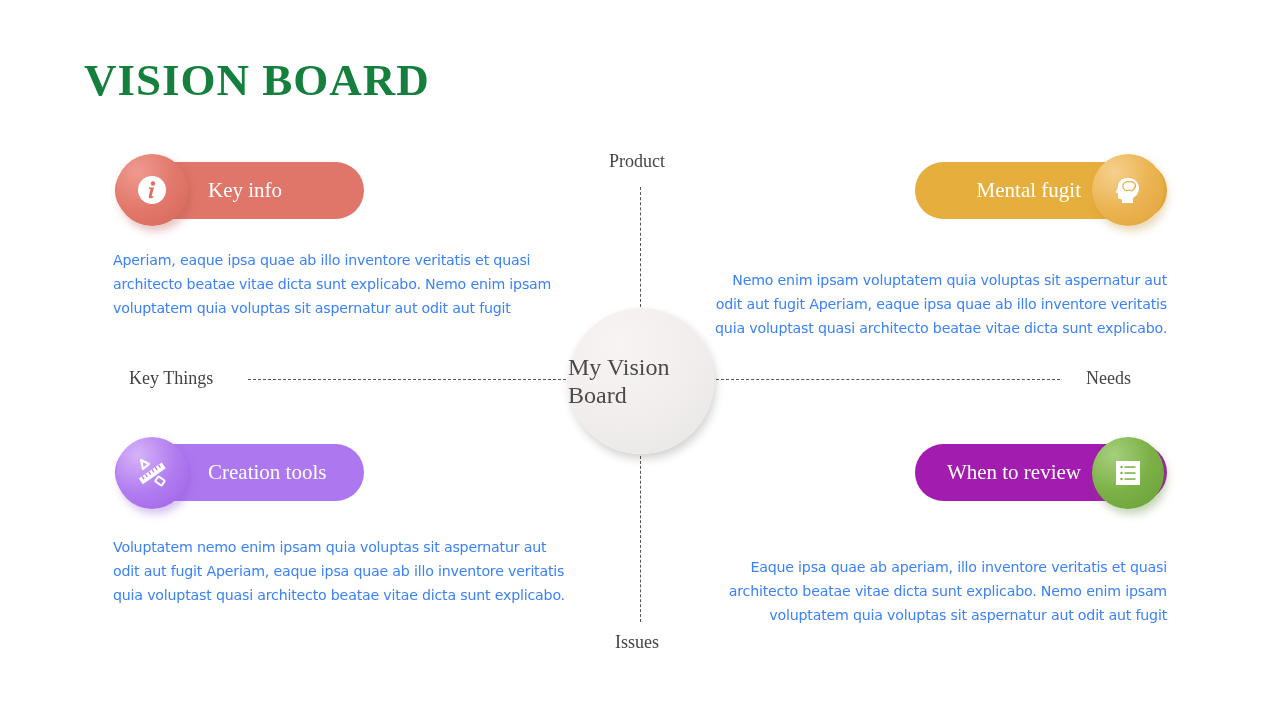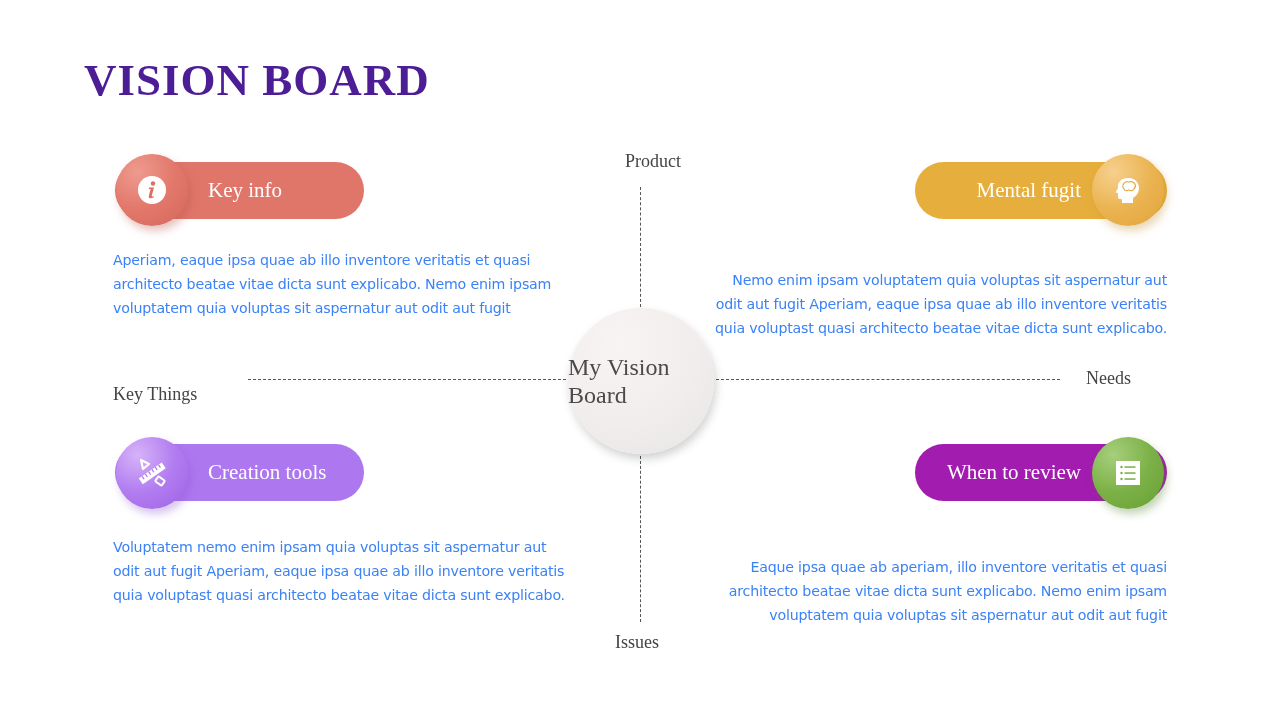--- a/index.html
+++ b/index.html
@@ -2,21 +2,21 @@
 <html><head>
   <meta charset="utf-8">
   <style>
     html, body { margin: 0; padding: 0; }
     body {
       width: 1280px; height: 720px; overflow: hidden; background: #ffffff;
       position: relative; font-family: "Liberation Serif", "DejaVu Serif", serif;
     }
     .abs { position: absolute; }
     .title {
-      left: 84px; top: 54px; font-size: 45px; font-weight: bold; color: #4c1d95;
+      left: 84px; top: 54px; font-size: 45px; font-weight: bold; color: #15803d;
       letter-spacing: 1px; line-height: 52px; font-family: "Liberation Serif", "DejaVu Serif", serif;
     }
     .pill {
       position: absolute; height: 57px; border-radius: 29px; color: #fff;
       font-size: 21px; line-height: 57px; font-family: "Liberation Serif", "DejaVu Serif", serif;
       box-sizing: border-box; white-space: nowrap;
     }
     .pill.left { padding-left: 93px; }
     .pill.right { text-align: right; padding-right: 86px; }
     .circ {
@@ -38,23 +38,23 @@
       box-shadow: 2px 5px 10px rgba(0,0,0,0.18);
       display: flex; flex-direction: column; align-items: flex-start; justify-content: center;
       font-size: 24px; line-height: 28px; color: #4a4a4a; text-align: center;
     }
   </style>
 </head>
 <body>
 
 <div class="abs title">VISION BOARD</div>
 
-<div class="axis-label" style="left:609px; top:151px;margin-left:16px;">Product</div>
+<div class="axis-label" style="left:609px; top:151px;">Product</div>
 <div class="axis-label" style="left:615px; top:632px;">Issues</div>
-<div class="axis-label" style="left:113px; top:368px;margin-top:16px;">Key Things</div>
+<div class="axis-label" style="left:129px; top:368px;">Key Things</div>
 <div class="axis-label" style="left:1086px; top:368px;">Needs</div>
 
 <div class="vdash" style="top:187px; height:120px;"></div>
 <div class="vdash" style="top:456px; height:166px;"></div>
 <div class="hdash" style="left:248px; width:318px;"></div>
 <div class="hdash" style="left:716px; width:344px;"></div>
 
 <div class="center-circle">
   <div>My Vision</div>
   <div>Board</div>

